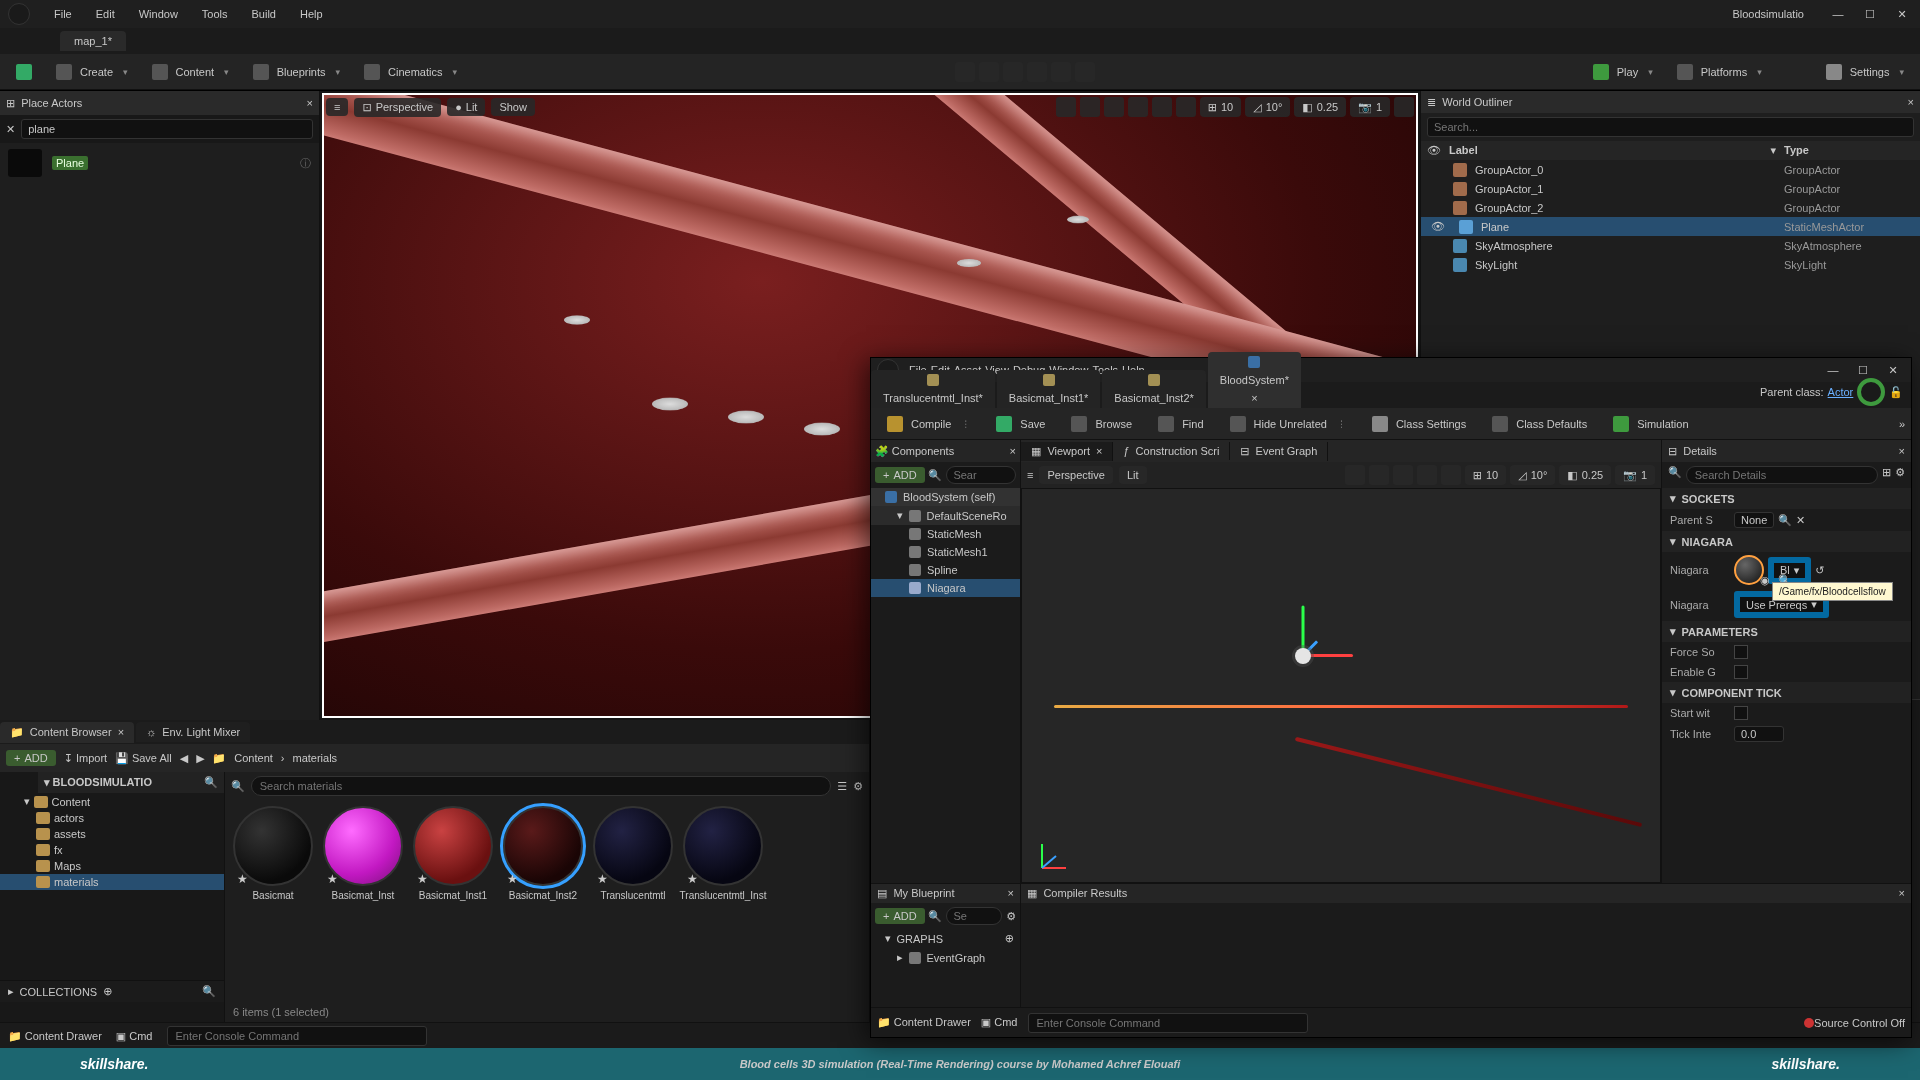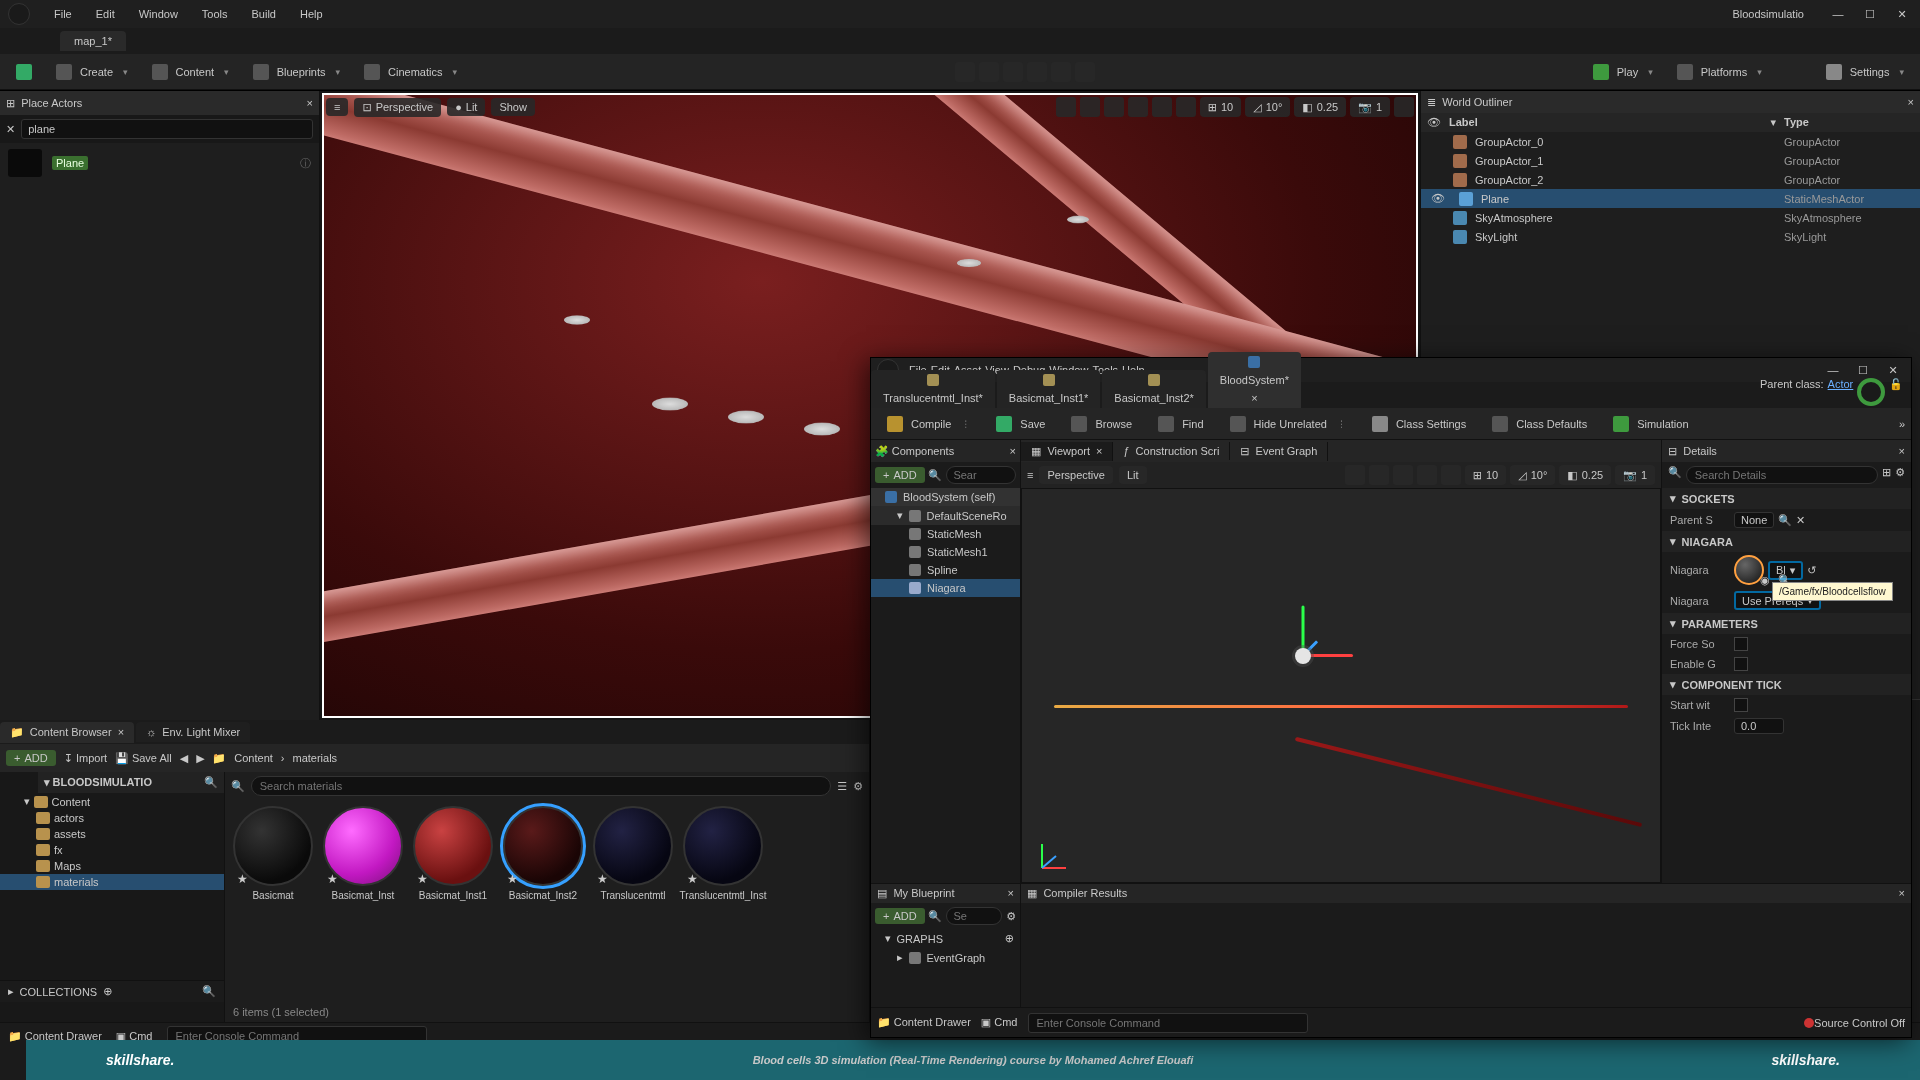--- a/index.html
+++ b/index.html
@@ -102,21 +102,21 @@
 
   
   .bp-editor { position: absolute; left: 870px; top: 357px; right: 8px; bottom: 42px; background: #1e1e1e; border: 1px solid #000; box-shadow: -4px 4px 24px rgba(0,0,0,0.6); display: flex; flex-direction: column; z-index: 50; }
   .bp-menubar { height: 24px; background: #1f1f1f; display: flex; align-items: center; padding: 0 6px; gap: 4px; }
   .bp-menubar .logo { width: 22px; height: 22px; background: #1a1a1a; border-radius: 50%; border: 1px solid #333; margin-right: 6px; }
   .bp-menubar .right { margin-left: auto; display: flex; gap: 6px; }
   .bp-tabs { height: 26px; background: #1b1b1b; display: flex; align-items: flex-end; }
   .bp-tab { padding: 4px 12px; background: #242424; border-radius: 4px 4px 0 0; margin-right: 2px; display: flex; align-items: center; gap: 6px; flex-direction: column; }
   .bp-tab.active { background: #2f2f2f; }
   .bp-tab .ic { width: 12px; height: 12px; background: #a39054; border-radius: 2px; }
-  .parent-class { margin-left: auto; padding: 2px 8px; display: flex; gap: 4px; }
+  .parent-class { margin-left: auto; padding: 2px 8px; display: flex; align-items: center; gap: 4px; }
   .parent-class .green-ring { width: 28px; height: 28px; border: 4px solid #3e9a3e; border-radius: 50%; background: #1a1a1a; }
   .actor-link { color: #6bb0ff; text-decoration: underline; }
   .bp-toolbar { height: 32px; background: #252525; display: flex; align-items: center; gap: 6px; padding: 0 6px; border-bottom: 1px solid #111; }
   .bp-body { flex: 1; display: grid; grid-template-columns: 150px 1fr 250px; }
 
   .bp-left { background: #1b1b1b; border-right: 1px solid #111; display: flex; flex-direction: column; }
   .bp-left-tabs { height: 22px; background: #252525; display: flex; align-items: center; padding: 0 4px; gap: 6px; }
   .bp-add-row { height: 26px; display: flex; align-items: center; gap: 4px; padding: 0 4px; }
   .bp-add { background: #3a5c2f; padding: 2px 8px; border-radius: 3px; display: flex; align-items: center; gap: 4px; }
   .bp-add-row input { flex: 1; background: #111; border: 1px solid #333; border-radius: 10px; padding: 2px 6px; width: 50px; }
@@ -144,21 +144,21 @@
 
   .bp-right { background: #1b1b1b; border-left: 1px solid #111; display: flex; flex-direction: column; }
   .det-head { height: 22px; background: #252525; display: flex; align-items: center; padding: 0 6px; gap: 6px; }
   .det-search { padding: 4px 6px; display: flex; gap: 4px; }
   .det-search input { flex: 1; background: #111; border: 1px solid #333; border-radius: 10px; padding: 2px 8px; }
   .det-sec { padding: 4px 8px; font-weight: 600; background: #222; display: flex; align-items: center; gap: 6px; }
   .det-row { display: flex; align-items: center; padding: 3px 8px; gap: 6px; }
   .det-row .lab { flex: 0 0 58px; overflow: hidden; white-space: nowrap; text-overflow: ellipsis; color: #aaa; }
   .det-row .val { flex: 1; display: flex; align-items: center; gap: 4px; }
   .none-pill { background: #111; border: 1px solid #333; padding: 1px 6px; border-radius: 3px; }
-  .dd-pill { background: #111; border: 2px solid #0369a1; padding: 1px 6px; border-radius: 3px; display: flex; align-items: center; gap: 4px; }
+  .dd-pill { background: #111; border: 6px solid #0369a1; padding: 1px 6px; border-radius: 3px; display: flex; align-items: center; gap: 4px; }
   .asset-slot { width: 30px; height: 30px; background: radial-gradient(circle at 35% 30%, #666, #111); border-radius: 50%; border: 2px solid #ffa040; }
   .chk { width: 14px; height: 14px; background: #111; border: 1px solid #444; }
   .numbox { background: #111; border: 1px solid #333; padding: 1px 6px; border-radius: 3px; min-width: 50px; }
   .tooltip { position: absolute; background: #fff8d0; color: #222; padding: 3px 6px; border: 1px solid #888; font-size: 10px; z-index: 200; }
 
   .bp-bottom-left { display: grid; grid-template-columns: 150px 1fr; height: 124px; border-top: 1px solid #111; }
   .mybp { background: #1b1b1b; border-right: 1px solid #111; }
   .mybp-head { padding: 3px 6px; background: #252525; display: flex; gap: 6px; }
   .comp-results { background: #1b1b1b; display: flex; flex-direction: column; }
   .comp-head { padding: 3px 6px; background: #252525; display: flex; gap: 6px; }
@@ -169,21 +169,21 @@
   .src-dot { width: 10px; height: 10px; border-radius: 50%; background: #cc3333; }
 
   
   .phys-row { height: 24px; background: #1a1a1a; border-top: 1px solid #111; display: flex; align-items: center; padding: 0 6px; gap: 6px; position: absolute; bottom: 42px; left: 1440px; right: 8px; z-index: 45; }
 
   
   .main-drawer { height: 27px; background: #1b1b1b; display: flex; align-items: center; gap: 14px; padding: 0 8px; border-top: 1px solid #111; }
   .main-drawer input { background: #111; border: 1px solid #333; border-radius: 3px; padding: 3px 8px; width: 260px; }
 
   
-  .caption { position: absolute; bottom: 0; left: 0; right: 0; height: 40px; background: #1c6670; display: flex; align-items: center; justify-content: center; color: #fff; font-size: 24px; font-weight: 700; font-style: italic; margin-left: 26px; }
+  .caption { position: absolute; bottom: 0; left: 0; right: 0; height: 32px; background: #1c6670; display: flex; align-items: center; justify-content: center; color: #fff; font-size: 24px; font-weight: 700; font-style: italic; }
   .skill-l { position: absolute; left: 80px; color: #fff; font-size: 14px; font-weight: 700; }
   .skill-r { position: absolute; right: 80px; color: #fff; font-size: 14px; font-weight: 700; }
   .rrcg { position: absolute; right: 48px; bottom: 38px; width: 70px; height: 62px; }
 
 </style>
 </head>
 <body>
 
 <div class="menubar flex">
   <div class="logo"></div>
@@ -334,20 +334,23 @@
         <span class="vp-ico-btn"></span>
       </div>
     </div>
   </div>
 
   <div class="outliner">
     <div class="ol-head">
       <span>≣</span>
       <span>World Outliner</span>
       <span style="margin-left:auto">×</span>
+    </div>
+    <div class="ol-search">
+      <input placeholder="Search..." style="">
     </div>
     <div class="ol-columns">
       <span>👁</span>
       <span class="ol-col">Label</span>
       <span>▾</span>
       <span class="ol-col type">Type</span>
     </div>
     <div class="ol-list">
       <div class="ol-row">
           <span class="ic"></span>

